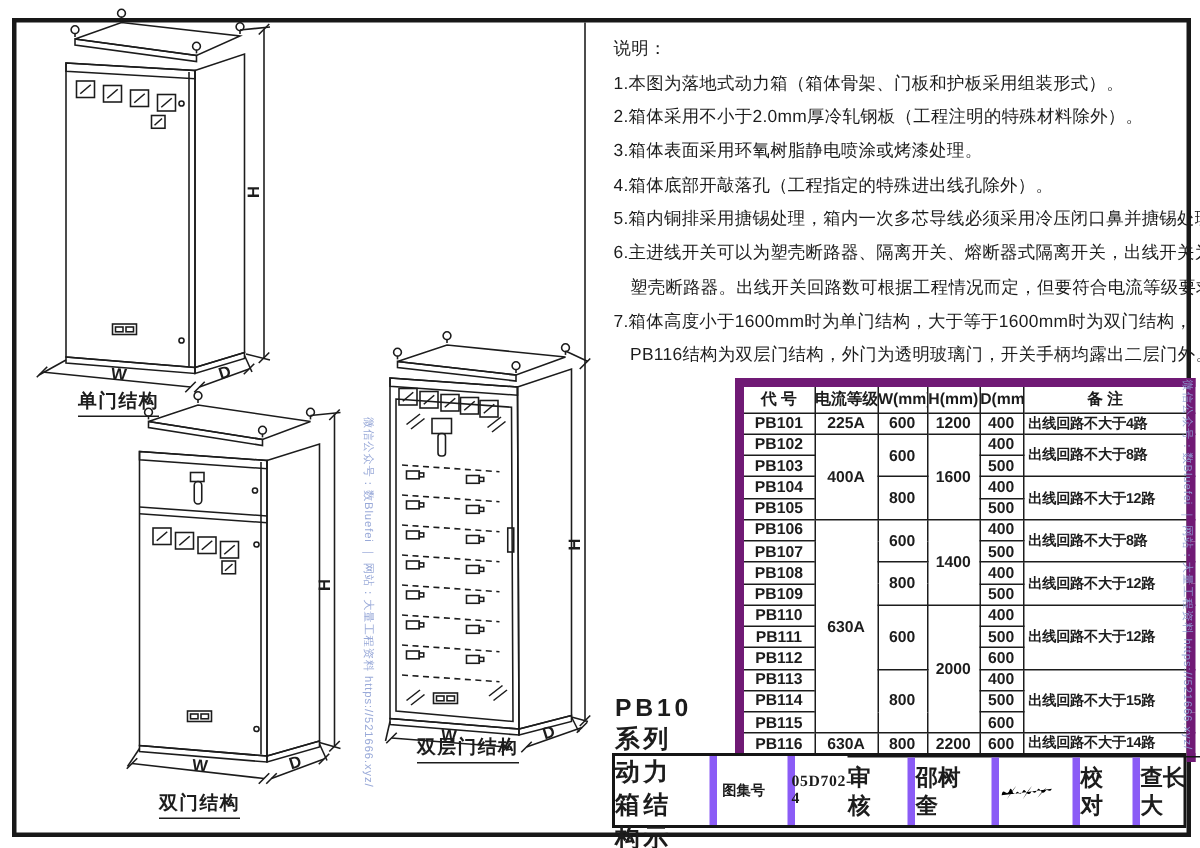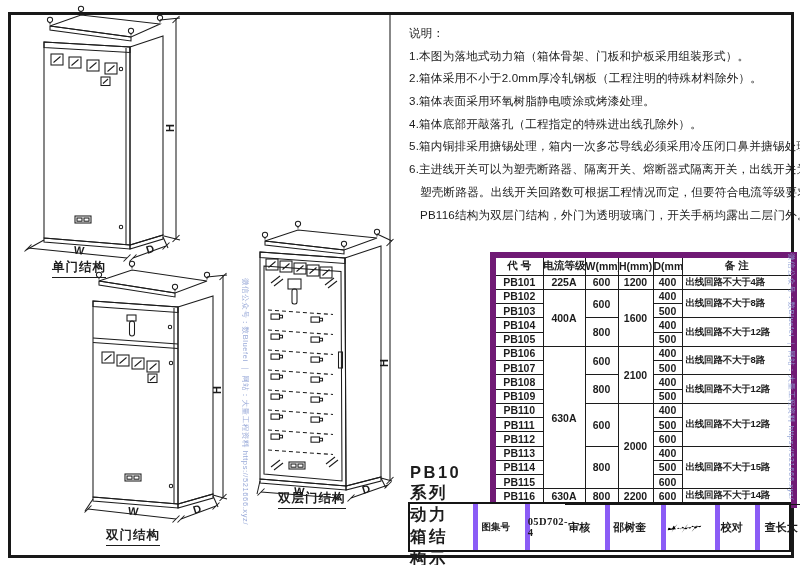--- a/index.html
+++ b/index.html
@@ -27,21 +27,21 @@
   table.spec td.remark{font-size:9.5px;text-align:left;padding-left:3px;letter-spacing:-.2px;}
   .tblock{position:absolute;left:408px;top:502px;width:383px;height:50px;border:2px solid #151515;
     display:flex;flex-direction:row;background:#fff;box-sizing:border-box;}
   .tb-row1{flex:0 0 30px;display:flex;align-items:stretch;}
   .tb-row2{flex:1;display:flex;border-top:1.5px solid #151515;align-items:stretch;}
   .tb-cell{display:flex;align-items:center;justify-content:center;box-sizing:border-box;}
   .tb-cell+.tb-cell{border-left:5px solid #8b5cf6;margin-left:12px;}
   .tb-title{flex:1;font-size:16.5px;font-weight:700;letter-spacing:2.5px;}
   .tb-atlas-label{width:40px;font-size:9.5px;font-weight:700;}
   .tb-atlas-no{width:40px;font-size:10.5px;font-weight:700;letter-spacing:.4px;font-family:Liberation Serif, serif;}
-  .tb-s{font-size:11px;font-weight:700;}
+  .tb-s{font-size:15px;font-weight:700;}
   .sig svg{display:block;}
   .watermark{position:absolute;color:#8ea0d4;font-size:7.5px;letter-spacing:.6px;opacity:.9;
     white-space:nowrap;transform-origin:0 0;transform:rotate(90deg);}
 </style>
 </head>
 <body>
 
 <div id="page">
   <div class="frame"></div>
 
@@ -249,20 +249,21 @@
 
   <div class="notes">
     <div class="note-line">说明：</div>
     <div class="note-line">1.本图为落地式动力箱（箱体骨架、门板和护板采用组装形式）。</div>
     <div class="note-line">2.箱体采用不小于2.0mm厚冷轧钢板（工程注明的特殊材料除外）。</div>
     <div class="note-line">3.箱体表面采用环氧树脂静电喷涂或烤漆处理。</div>
     <div class="note-line">4.箱体底部开敲落孔（工程指定的特殊进出线孔除外）。</div>
     <div class="note-line">5.箱内铜排采用搪锡处理，箱内一次多芯导线必须采用冷压闭口鼻并搪锡处理。</div>
     <div class="note-line">6.主进线开关可以为塑壳断路器、隔离开关、熔断器式隔离开关，出线开关为</div>
     <div class="note-line cont">塑壳断路器。出线开关回路数可根据工程情况而定，但要符合电流等级要求。</div>
+    <div class="note-line">7.箱体高度小于1600mm时为单门结构，大于等于1600mm时为双门结构，</div>
     <div class="note-line cont">PB116结构为双层门结构，外门为透明玻璃门，开关手柄均露出二层门外。</div>
   </div>
 
   <table class="spec">
     <colgroup>
         <col style="width:50px">
         <col style="width:42px">
         <col style="width:33px">
         <col style="width:35px">
         <col style="width:29px">
@@ -306,21 +307,21 @@
           <td rowspan="2" class="remark">出线回路不大于12路</td>
         </tr>
         <tr>
           <td>PB105</td>
           <td>500</td>
         </tr>
         <tr>
           <td>PB106</td>
           <td rowspan="10">630A</td>
           <td rowspan="2">600</td>
-          <td rowspan="4">2100</td>
+          <td rowspan="4">1400</td>
           <td>400</td>
           <td rowspan="2" class="remark">出线回路不大于8路</td>
         </tr>
         <tr>
           <td>PB107</td>
           <td>500</td>
         </tr>
         <tr>
           <td>PB108</td>
           <td rowspan="2">800</td>

